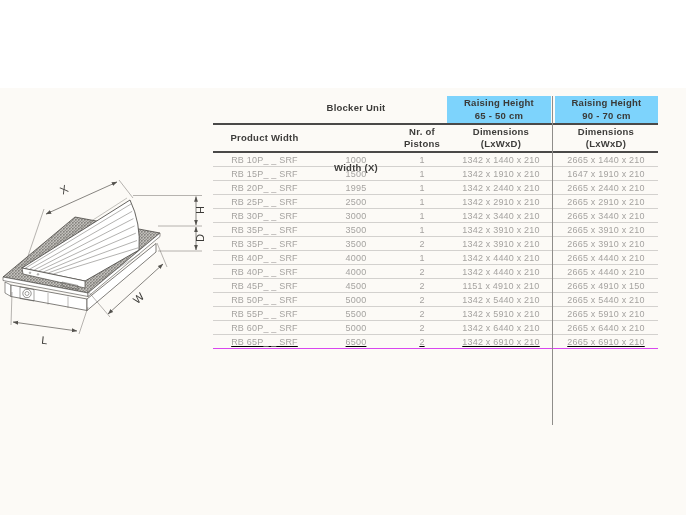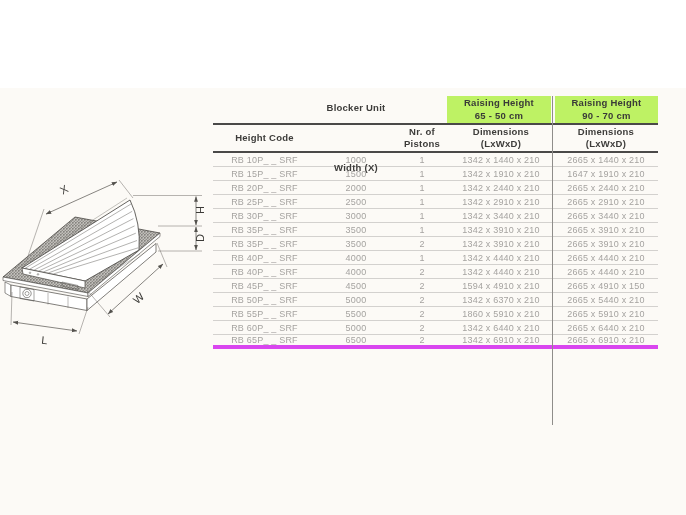--- a/index.html
+++ b/index.html
@@ -14,36 +14,36 @@
   .tint-band{position:absolute;left:0;top:88px;width:686px;height:427px;background:rgba(248,244,235,0.45);}
 
   
   .diagram{position:absolute;left:0;top:138px;width:210px;height:215px;}
 
   
   .spec-table{position:absolute;left:213px;top:96px;width:445px;}
   .group-row{position:relative;height:27px;border-bottom:2px solid #4a4948;}
   .gblock{
     position:absolute;top:0;height:100%;
-    background:#bef264;color:#3a3a38;
+    background:#7dd3fc;color:#3a3a38;
     font-size:9.5px;font-weight:600;letter-spacing:.25px;line-height:1.3;
     display:flex;flex-direction:column;align-items:center;justify-content:center;
     text-align:center;
   }
   .gb1{left:234px;width:104px;}
   .gb2{left:342px;width:103px;}
   .head-row{
     display:flex;height:26px;border-bottom:2px solid #4a4948;
     color:#3d3c3a;font-size:9.5px;font-weight:600;letter-spacing:.25px;line-height:1.25;
     align-items:center;
   }
   .hcell{display:flex;flex-direction:column;align-items:center;justify-content:center;text-align:center;height:100%;}
   .tbody{display:block;}
   .trow{display:flex;height:14px;box-sizing:border-box;border-bottom:1px solid #d3d1ce;align-items:center;}
-  .trow:last-child{border-bottom:4px solid #d946ef;}
+  .trow:last-child{border-bottom:1px solid #d946ef;text-decoration:underline;}
   .cell{
     text-align:center;color:#a5a3a0;font-size:9px;font-weight:400;letter-spacing:.2px;
     white-space:nowrap;overflow:hidden;
   }
   .c0{width:103px;} .c1{width:80px;gap:48px;} .c2{width:52px;} .c3{width:106px;} .c4{width:104px;}
   .hcell.c0{width:103px;} .hcell.c1{width:80px;} .hcell.c2{width:52px;} .hcell.c3{width:106px;} .hcell.c4{width:104px;}
   .vdivider{position:absolute;left:339px;top:0;width:1.2px;height:329px;background:#8f8d8a;}
 </style>
 </head>
 <body>
@@ -140,21 +140,21 @@
         <div>65 - 50 cm</div>
       </div>
       <div class="gblock gb2">
         <div>Raising Height</div>
         <div>90 - 70 cm</div>
       </div>
     </div>
 
     <div class="head-row">
       <div class="hcell c0">
-        <div>Height Code</div>
+        <div>Product Width</div>
       </div>
       <div class="hcell c1">
         <div>Blocker Unit</div>
         <div>Width (X)</div>
       </div>
       <div class="hcell c2">
         <div>Nr. of</div>
         <div>Pistons</div>
       </div>
       <div class="hcell c3">
@@ -177,21 +177,21 @@
         </div>
         <div class="trow">
           <div class="cell c0">RB 15P_ _ SRF</div>
           <div class="cell c1">1500</div>
           <div class="cell c2">1</div>
           <div class="cell c3">1342 x 1910 x 210</div>
           <div class="cell c4">1647 x 1910 x 210</div>
         </div>
         <div class="trow">
           <div class="cell c0">RB 20P_ _ SRF</div>
-          <div class="cell c1">2000</div>
+          <div class="cell c1">1995</div>
           <div class="cell c2">1</div>
           <div class="cell c3">1342 x 2440 x 210</div>
           <div class="cell c4">2665 x 2440 x 210</div>
         </div>
         <div class="trow">
           <div class="cell c0">RB 25P_ _ SRF</div>
           <div class="cell c1">2500</div>
           <div class="cell c2">1</div>
           <div class="cell c3">1342 x 2910 x 210</div>
           <div class="cell c4">2665 x 2910 x 210</div>
@@ -228,35 +228,35 @@
           <div class="cell c0">RB 40P_ _ SRF</div>
           <div class="cell c1">4000</div>
           <div class="cell c2">2</div>
           <div class="cell c3">1342 x 4440 x 210</div>
           <div class="cell c4">2665 x 4440 x 210</div>
         </div>
         <div class="trow">
           <div class="cell c0">RB 45P_ _ SRF</div>
           <div class="cell c1">4500</div>
           <div class="cell c2">2</div>
-          <div class="cell c3">1594 x 4910 x 210</div>
+          <div class="cell c3">1151 x 4910 x 210</div>
           <div class="cell c4">2665 x 4910 x 150</div>
         </div>
         <div class="trow">
           <div class="cell c0">RB 50P_ _ SRF</div>
           <div class="cell c1">5000</div>
           <div class="cell c2">2</div>
-          <div class="cell c3">1342 x 6370 x 210</div>
+          <div class="cell c3">1342 x 5440 x 210</div>
           <div class="cell c4">2665 x 5440 x 210</div>
         </div>
         <div class="trow">
           <div class="cell c0">RB 55P_ _ SRF</div>
           <div class="cell c1">5500</div>
           <div class="cell c2">2</div>
-          <div class="cell c3">1860 x 5910 x 210</div>
+          <div class="cell c3">1342 x 5910 x 210</div>
           <div class="cell c4">2665 x 5910 x 210</div>
         </div>
         <div class="trow">
           <div class="cell c0">RB 60P_ _ SRF</div>
           <div class="cell c1">5000</div>
           <div class="cell c2">2</div>
           <div class="cell c3">1342 x 6440 x 210</div>
           <div class="cell c4">2665 x 6440 x 210</div>
         </div>
         <div class="trow">

